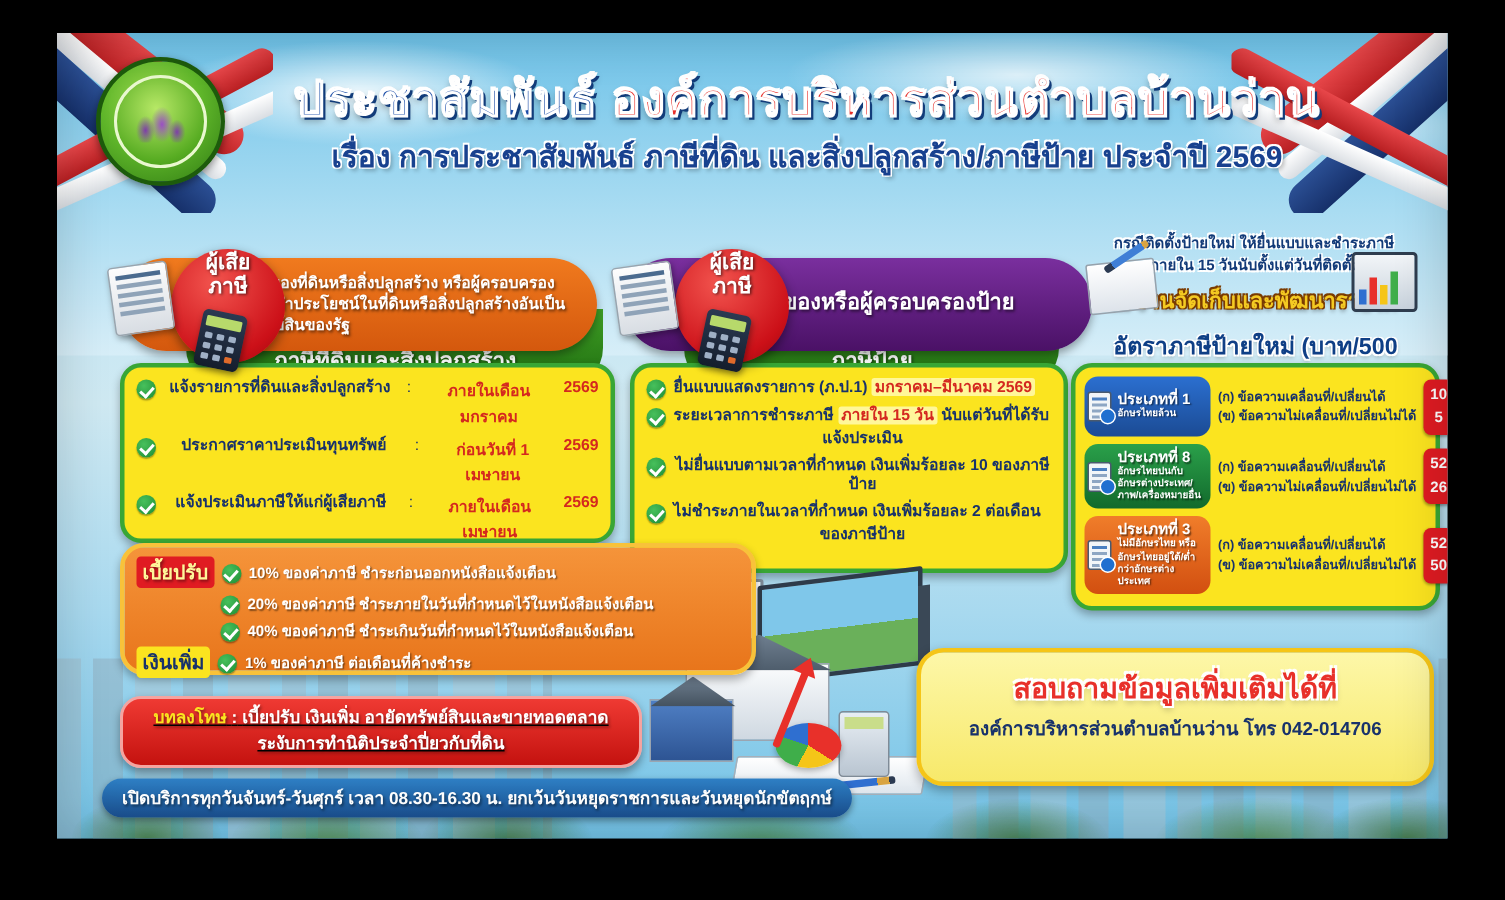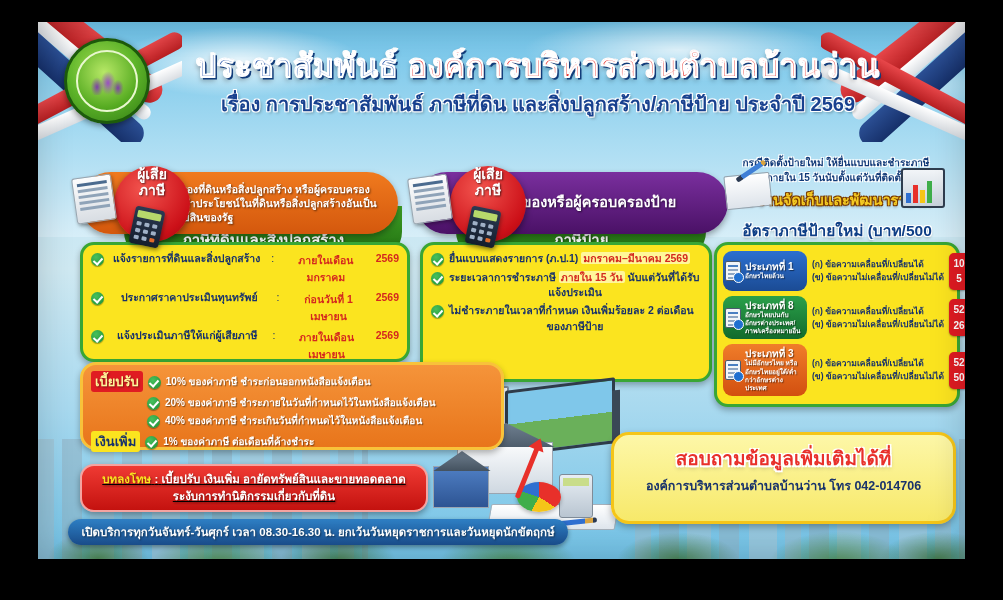--- a/index.html
+++ b/index.html
@@ -484,20 +484,24 @@
       <span class="chk"></span>
       <span class="lbl"><span>ยื่นแบบแสดงรายการ (ภ.ป.1) </span><span class="mark">มกราคม–มีนาคม 2569</span></span>
     </div>
     <div class="row">
       <span class="chk"></span>
       <span class="lbl"><span>ระยะเวลาการชำระภาษี </span><span class="mark">ภายใน 15 วัน</span><span> นับแต่วันที่ได้รับ</span></span>
     </div>
     <div class="sub">แจ้งประเมิน</div>
     <div class="row">
       <span class="chk"></span>
+      <span class="lbl">ไม่ยื่นแบบตามเวลาที่กำหนด เงินเพิ่มร้อยละ 10 ของภาษีป้าย</span>
+    </div>
+    <div class="row">
+      <span class="chk"></span>
       <span class="lbl">ไม่ชำระภายในเวลาที่กำหนด เงินเพิ่มร้อยละ 2 ต่อเดือน</span>
     </div>
     <div class="sub">ของภาษีป้าย</div>
   </div>
 
   <div id="ratePanel">
     <div class="rrow" id="t1">
       <div class="rtag">
         <span class="clip-ic"></span>
         <span class="t1">ประเภทที่ 1</span>
@@ -576,21 +580,21 @@
       <span class="ptxt">1% ของค่าภาษี ต่อเดือนที่ค้างชำระ</span>
     </div>
   </div>
 
   <div id="punish">
     <div class="l1">
       <span class="k">บทลงโทษ</span>
       <span>:</span>
       <span>เบี้ยปรับ เงินเพิ่ม อายัดทรัพย์สินและขายทอดตลาด</span>
     </div>
-    <div class="l1">ระงับการทำนิติกรรมเกี่ยวกับที่ดิน</div>
+    <div class="l1">ระงับการทำนิติประจำปี่ยวกับที่ดิน</div>
   </div>
 
   <div id="contact">
     <div class="c1">สอบถามข้อมูลเพิ่มเติมได้ที่</div>
     <div class="c3">องค์การบริหารส่วนตำบลบ้านว่าน โทร 042-014706</div>
   </div>
 
   <div id="footer">
     <span>เปิดบริการทุกวันจันทร์-วันศุกร์ เวลา 08.30-16.30 น. ยกเว้นวันหยุดราชการและวันหยุดนักขัตฤกษ์</span>
   </div>

